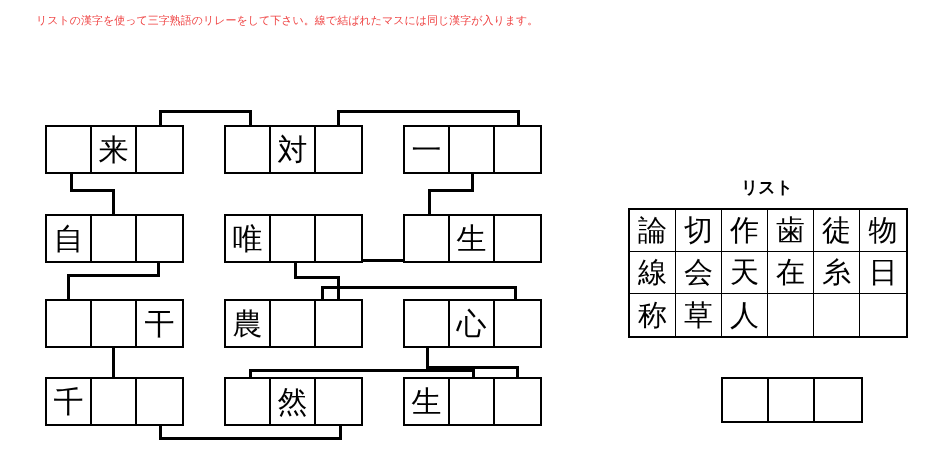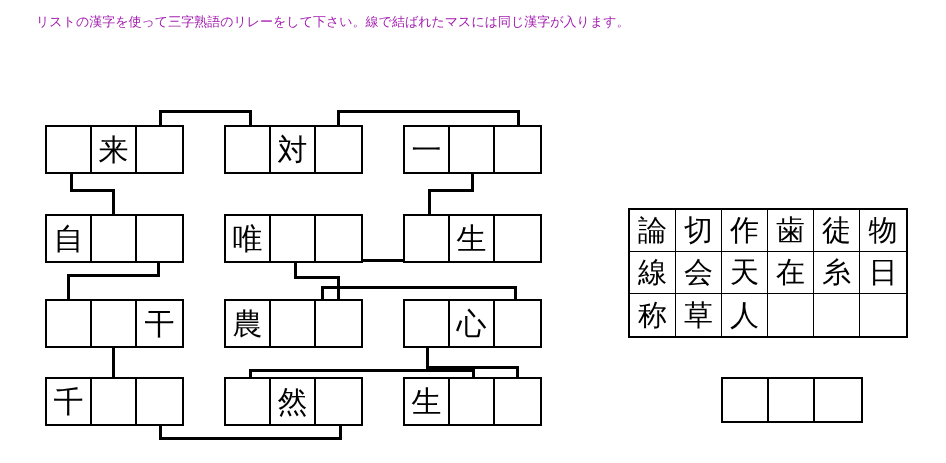--- a/index.html
+++ b/index.html
@@ -16,24 +16,24 @@
     color: #000000;
   }
   #stage {
     position: absolute;
     left: 0; top: 0;
     width: 946px;
     height: 463px;
   }
   .instr {
     position: absolute;
-    font-size: 13px;
+    font-size: 11px;
     line-height: 1.2;
     white-space: nowrap;
-    color: #a21caf;
+    color: #ef4444;
     letter-spacing: 0px;
   }
   #instr-1 { left: 36px; top: 14px; }
   #instr-2 { left: 36px; top: 56px; }
 
   
   .wordbox {
     position: absolute;
     display: flex;
     border: 2px solid #000000;
@@ -222,20 +222,21 @@
     <div class="cell"></div>
     <div class="cell">然</div>
     <div class="cell"></div>
   </div>
   <div class="wordbox" style="left:403px; top:377px;">
     <div class="cell">生</div>
     <div class="cell"></div>
     <div class="cell"></div>
   </div>
 
+  <div id="list-title">リスト</div>
 
   <div id="list-grid">
     <div class="list-row">
       <div class="list-cell">論</div>
       <div class="list-cell">切</div>
       <div class="list-cell">作</div>
       <div class="list-cell">歯</div>
       <div class="list-cell">徒</div>
       <div class="list-cell">物</div>
     </div>

